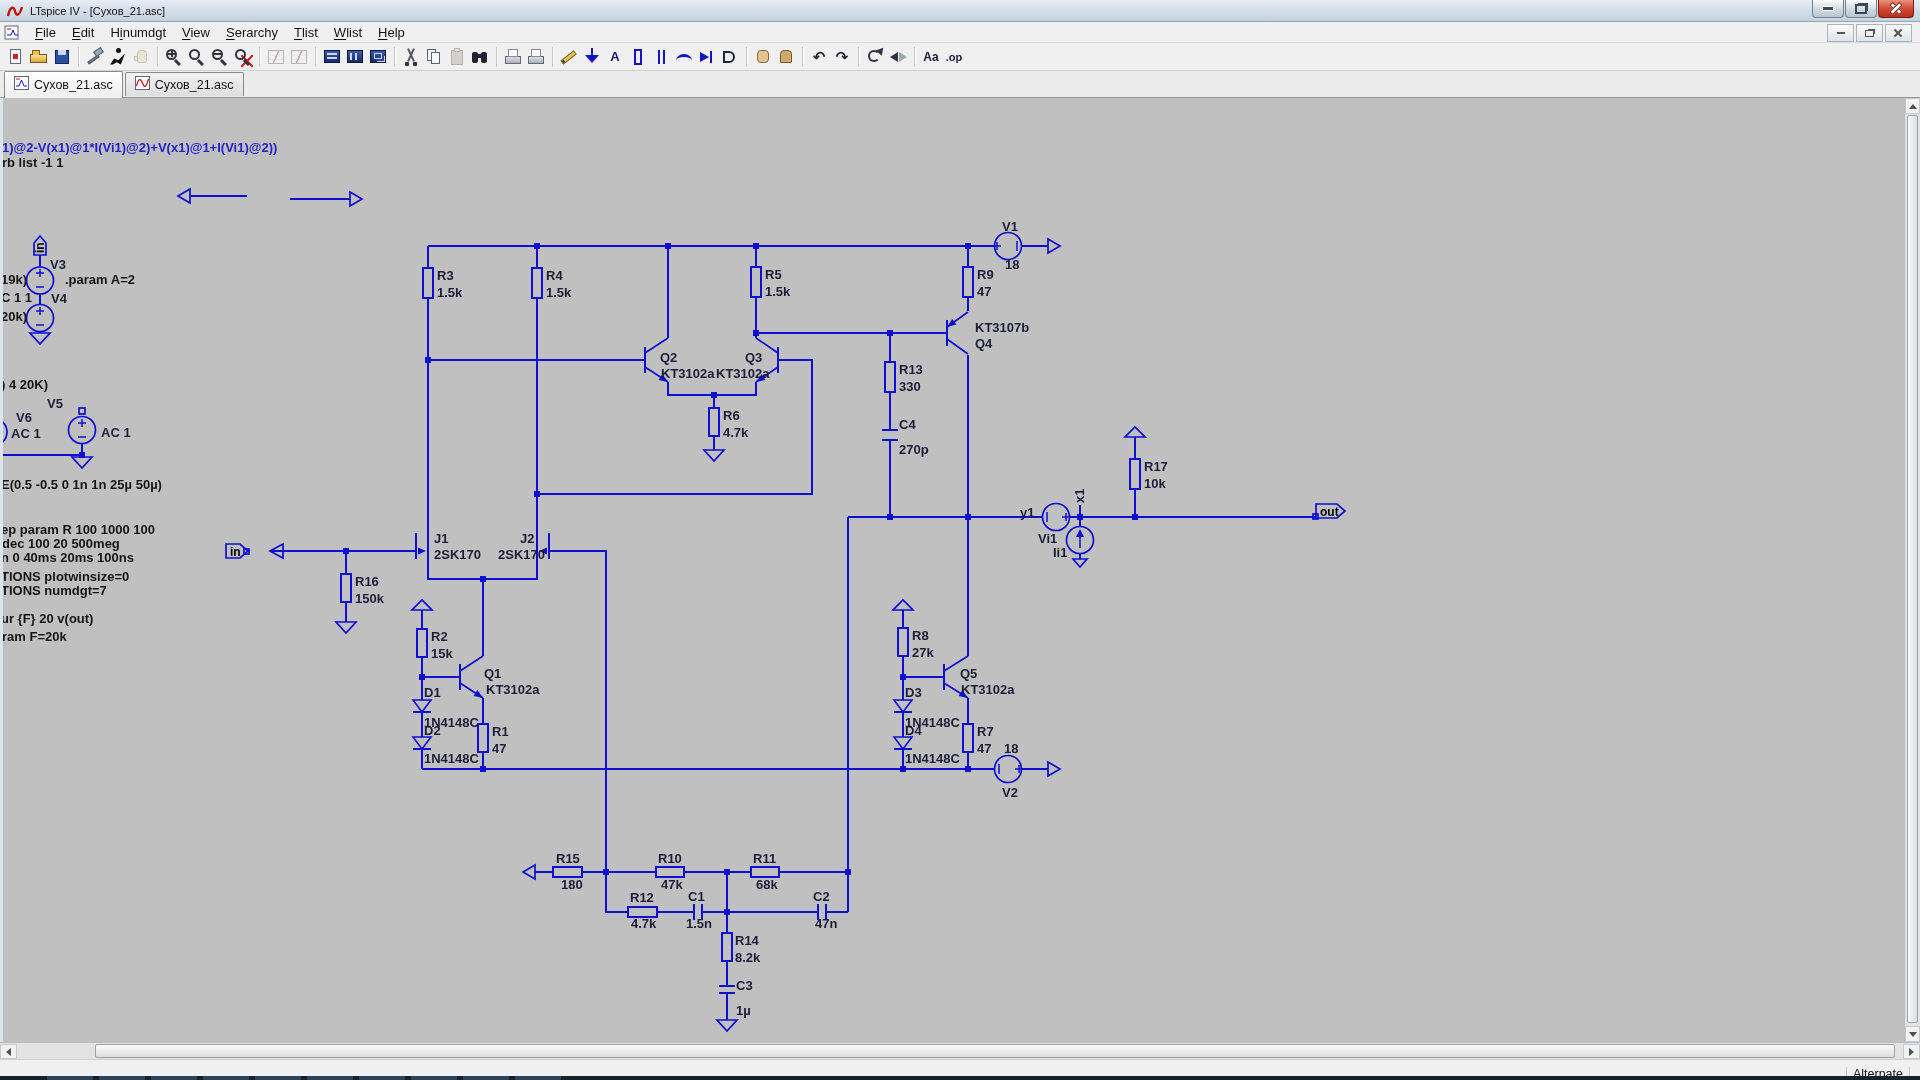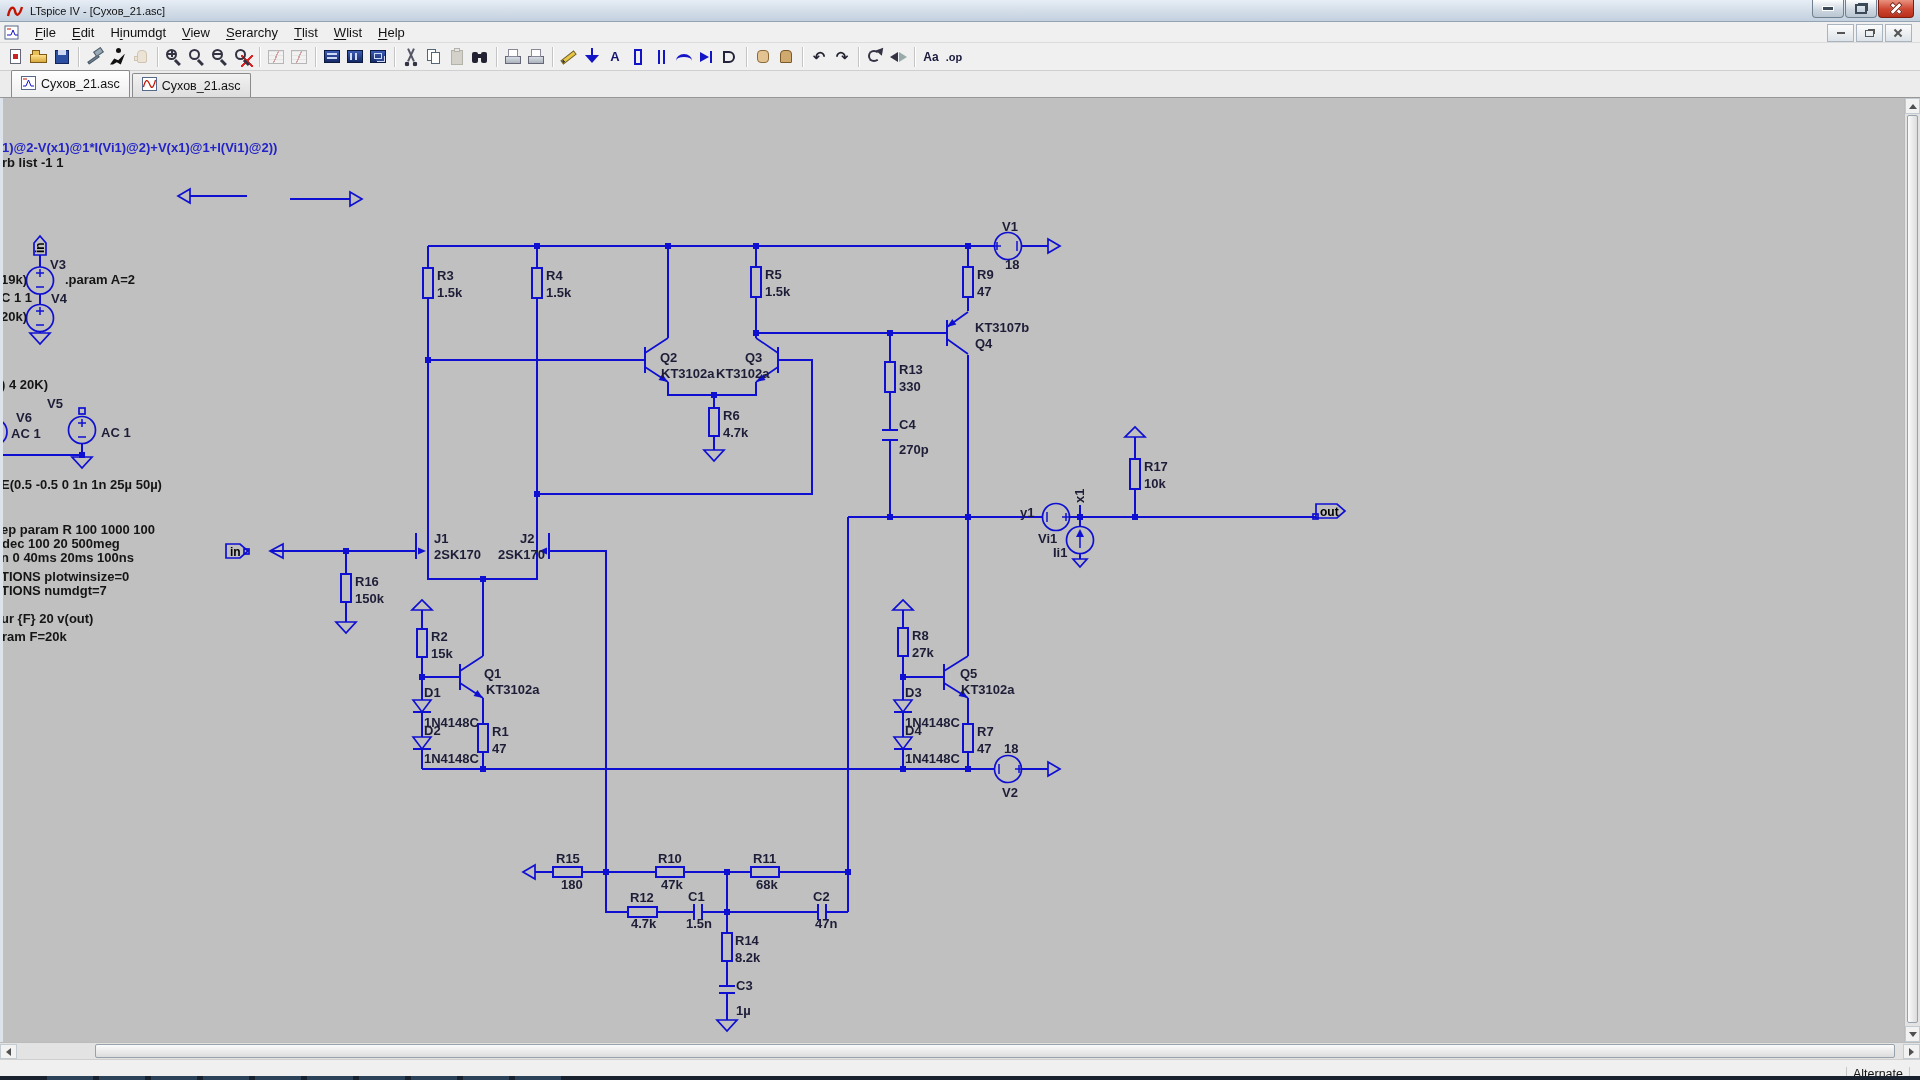--- a/index.html
+++ b/index.html
@@ -89,21 +89,21 @@
   [data-name="undo-icon"]::before{content:"↶";position:static;font:bold 15px "DejaVu Sans",sans-serif;color:#223;}
   [data-name="redo-icon"]::before{content:"↷";position:static;font:bold 15px "DejaVu Sans",sans-serif;color:#223;}
   [data-name="rotate-icon"]::before{left:4px;top:4px;width:12px;height:12px;border:2px solid #334;border-right-color:transparent;border-radius:50%;}
   [data-name="rotate-icon"]::after{left:13px;top:1px;border-left:4px solid transparent;border-right:4px solid transparent;border-bottom:7px solid #334;transform:rotate(40deg);}
   [data-name="mirror-icon"]::before{left:3px;top:6px;border-top:5px solid transparent;border-bottom:5px solid transparent;border-right:8px solid #334;}
   [data-name="mirror-icon"]::after{left:12px;top:6px;border-top:5px solid transparent;border-bottom:5px solid transparent;border-left:8px solid #9aa;}
   [data-name="text-icon"]::before{content:"Aa";position:static;font:bold 12px "Liberation Sans",sans-serif;color:#1a1a3e;}
   [data-name="spice-directive-icon"]::before{content:".op";position:static;font:bold 11px "Liberation Sans",sans-serif;color:#1a1a3e;}
   
   .tabbar{position:absolute;top:71px;left:0;width:1920px;height:27px;background:#ececec;
-    border-bottom:1px solid #979797;display:flex;align-items:flex-end;padding-left:11px;box-sizing:border-box;}
+    border-bottom:1px solid #979797;display:flex;align-items:center;padding-left:4px;box-sizing:border-box;}
   .tab{height:23px;display:flex;align-items:center;gap:5px;padding:0 9px;border:1px solid #8a8a8a;border-bottom:none;
     background:linear-gradient(#f2f2f2,#dedede);font-size:12.5px;color:#111;margin-right:2px;border-radius:2px 2px 0 0;}
   .tab.active{height:26px;background:linear-gradient(#ffffff,#eeeeee);}
   
   .lframe{position:absolute;top:98px;left:0;width:3px;height:978px;background:#dde3ea;}
   .canvas{position:absolute;top:98px;left:3px;width:1545px;height:944px;background:#c0c0c0;overflow:hidden;text-align:center;}
   .sch{display:block;}
   .sch text{font-family:"Liberation Sans",sans-serif;font-weight:bold;font-size:13px;fill:#1d1d38;}
   .sch text.dirt{fill:#151515;}
   .sch text.dirb{fill:#2323c8;}

